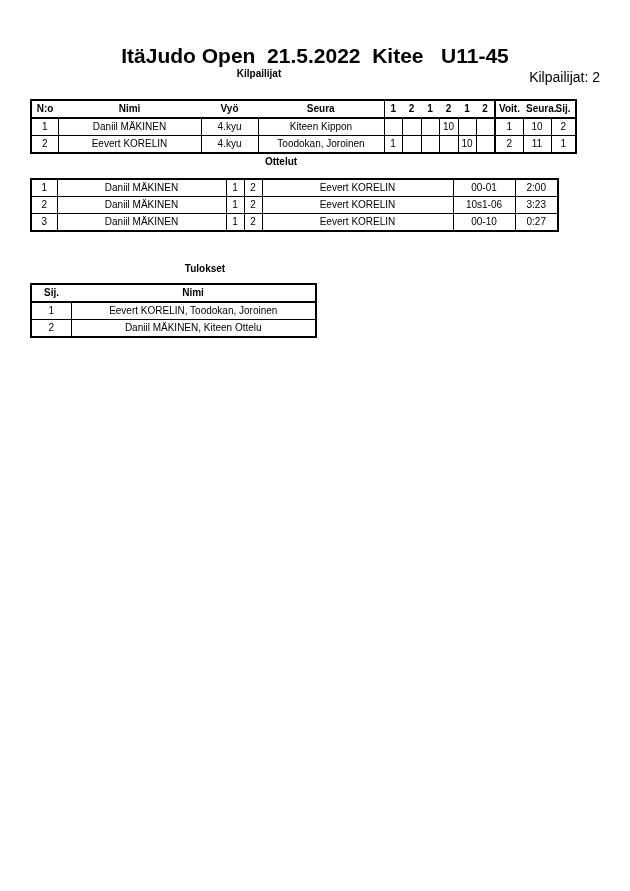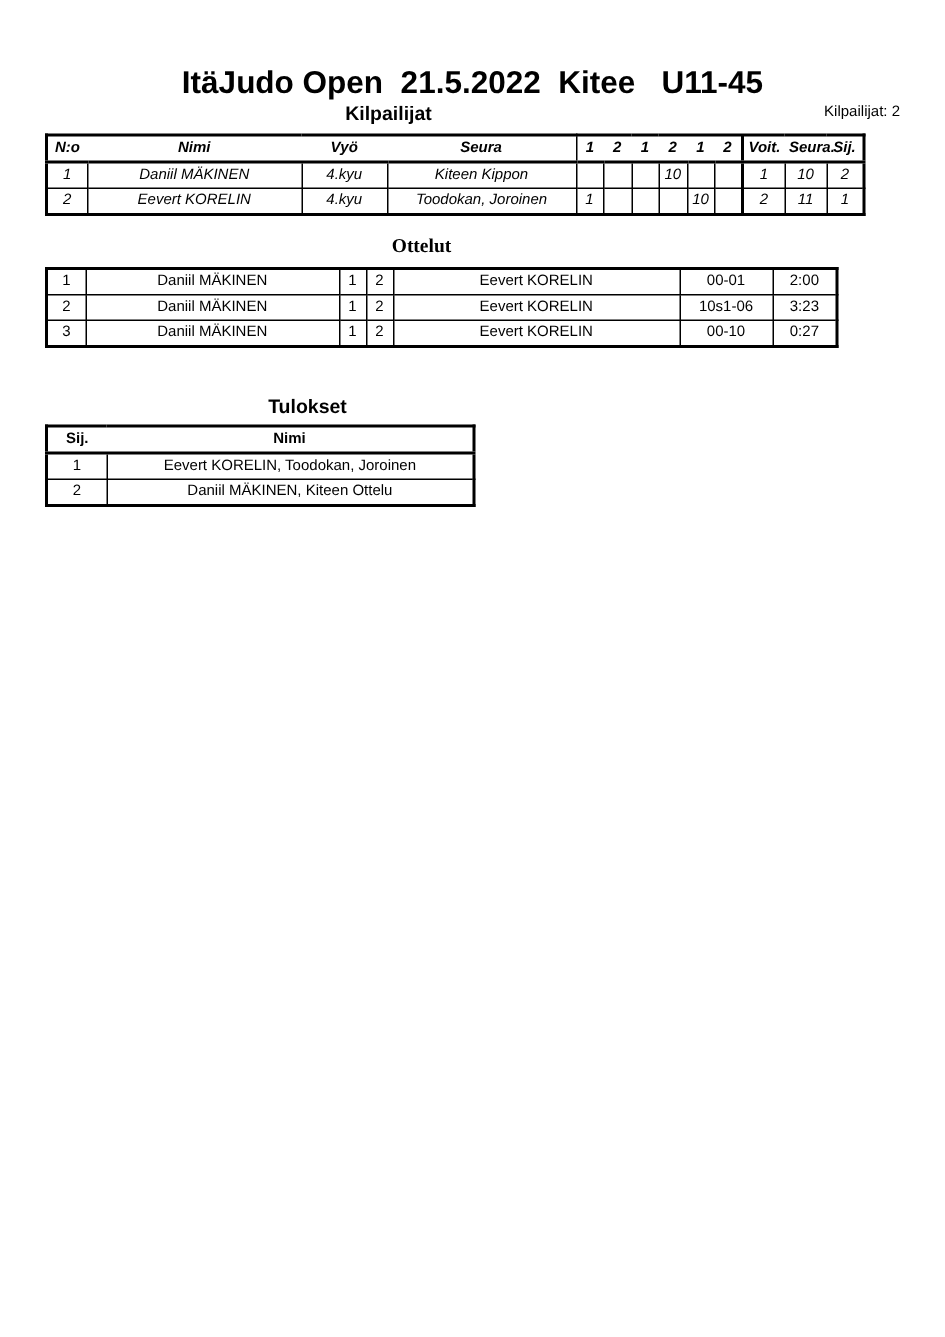--- a/index.html
+++ b/index.html
@@ -7,46 +7,46 @@
     position:relative; width:630px; height:891px; margin:0 auto;
     background:#ffffff; font-family:"Liberation Sans", sans-serif; color:#000;
     overflow:hidden;
   }
   .doc-title {
     position:absolute; top:44px; left:0; width:630px; text-align:center;
     font-size:21px; font-weight:bold; white-space:pre;
   }
   .section-title {
     position:absolute; transform:translateX(-50%);
-    font-size:13px; font-weight:bold; white-space:nowrap;
+    font-size:10px; font-weight:bold; white-space:nowrap;
   }
   .t-kilpailijat { top:68px;  left:259px; }
-  .t-ottelut     { top:156px; left:281px;font-family:Liberation Serif, serif; }
+  .t-ottelut     { top:156px; left:281px; }
   .t-tulokset    { top:263px; left:205px; }
   .count-label {
-    position:absolute; top:69px; right:30px; font-size:10px; white-space:nowrap;
+    position:absolute; top:69px; right:30px; font-size:14px; white-space:nowrap;
   }
   table.tbl {
     position:absolute; border-collapse:collapse; table-layout:fixed;
     border:2px solid #000; background:#fff;
   }
   table.tbl td {
     border:1px solid #000; height:16px; font-size:10px; line-height:16px;
     padding:0 3px; white-space:nowrap; overflow:visible;
     text-align:center; vertical-align:middle;
   }
   table.tbl tr.hdr td {
     font-weight:bold; border-left:none; border-right:none;
     border-bottom:2px solid #000;
   }
   table.tbl tr.hdr td.secL { border-left:1px solid #000; }
   table.tbl td.thickL, table.tbl tr.hdr td.thickL { border-left:2px solid #000 !important; }
   td.l  { text-align:left; }
   td.hl { text-align:left; }
-  .t1 { left:30px; top:89px;  width:545px;font-style:italic; }
+  .t1 { left:30px; top:99px;  width:545px; }
   .t2 { left:30px; top:178px; width:527px; }
   .t3 { left:30px; top:283px; width:285px; }
 </style>
 </head>
 <body>
 
 <div class="page">
 
   <div class="doc-title">ItäJudo Open  21.5.2022  Kitee   U11-45</div>
   <div class="section-title t-kilpailijat">Kilpailijat</div>

